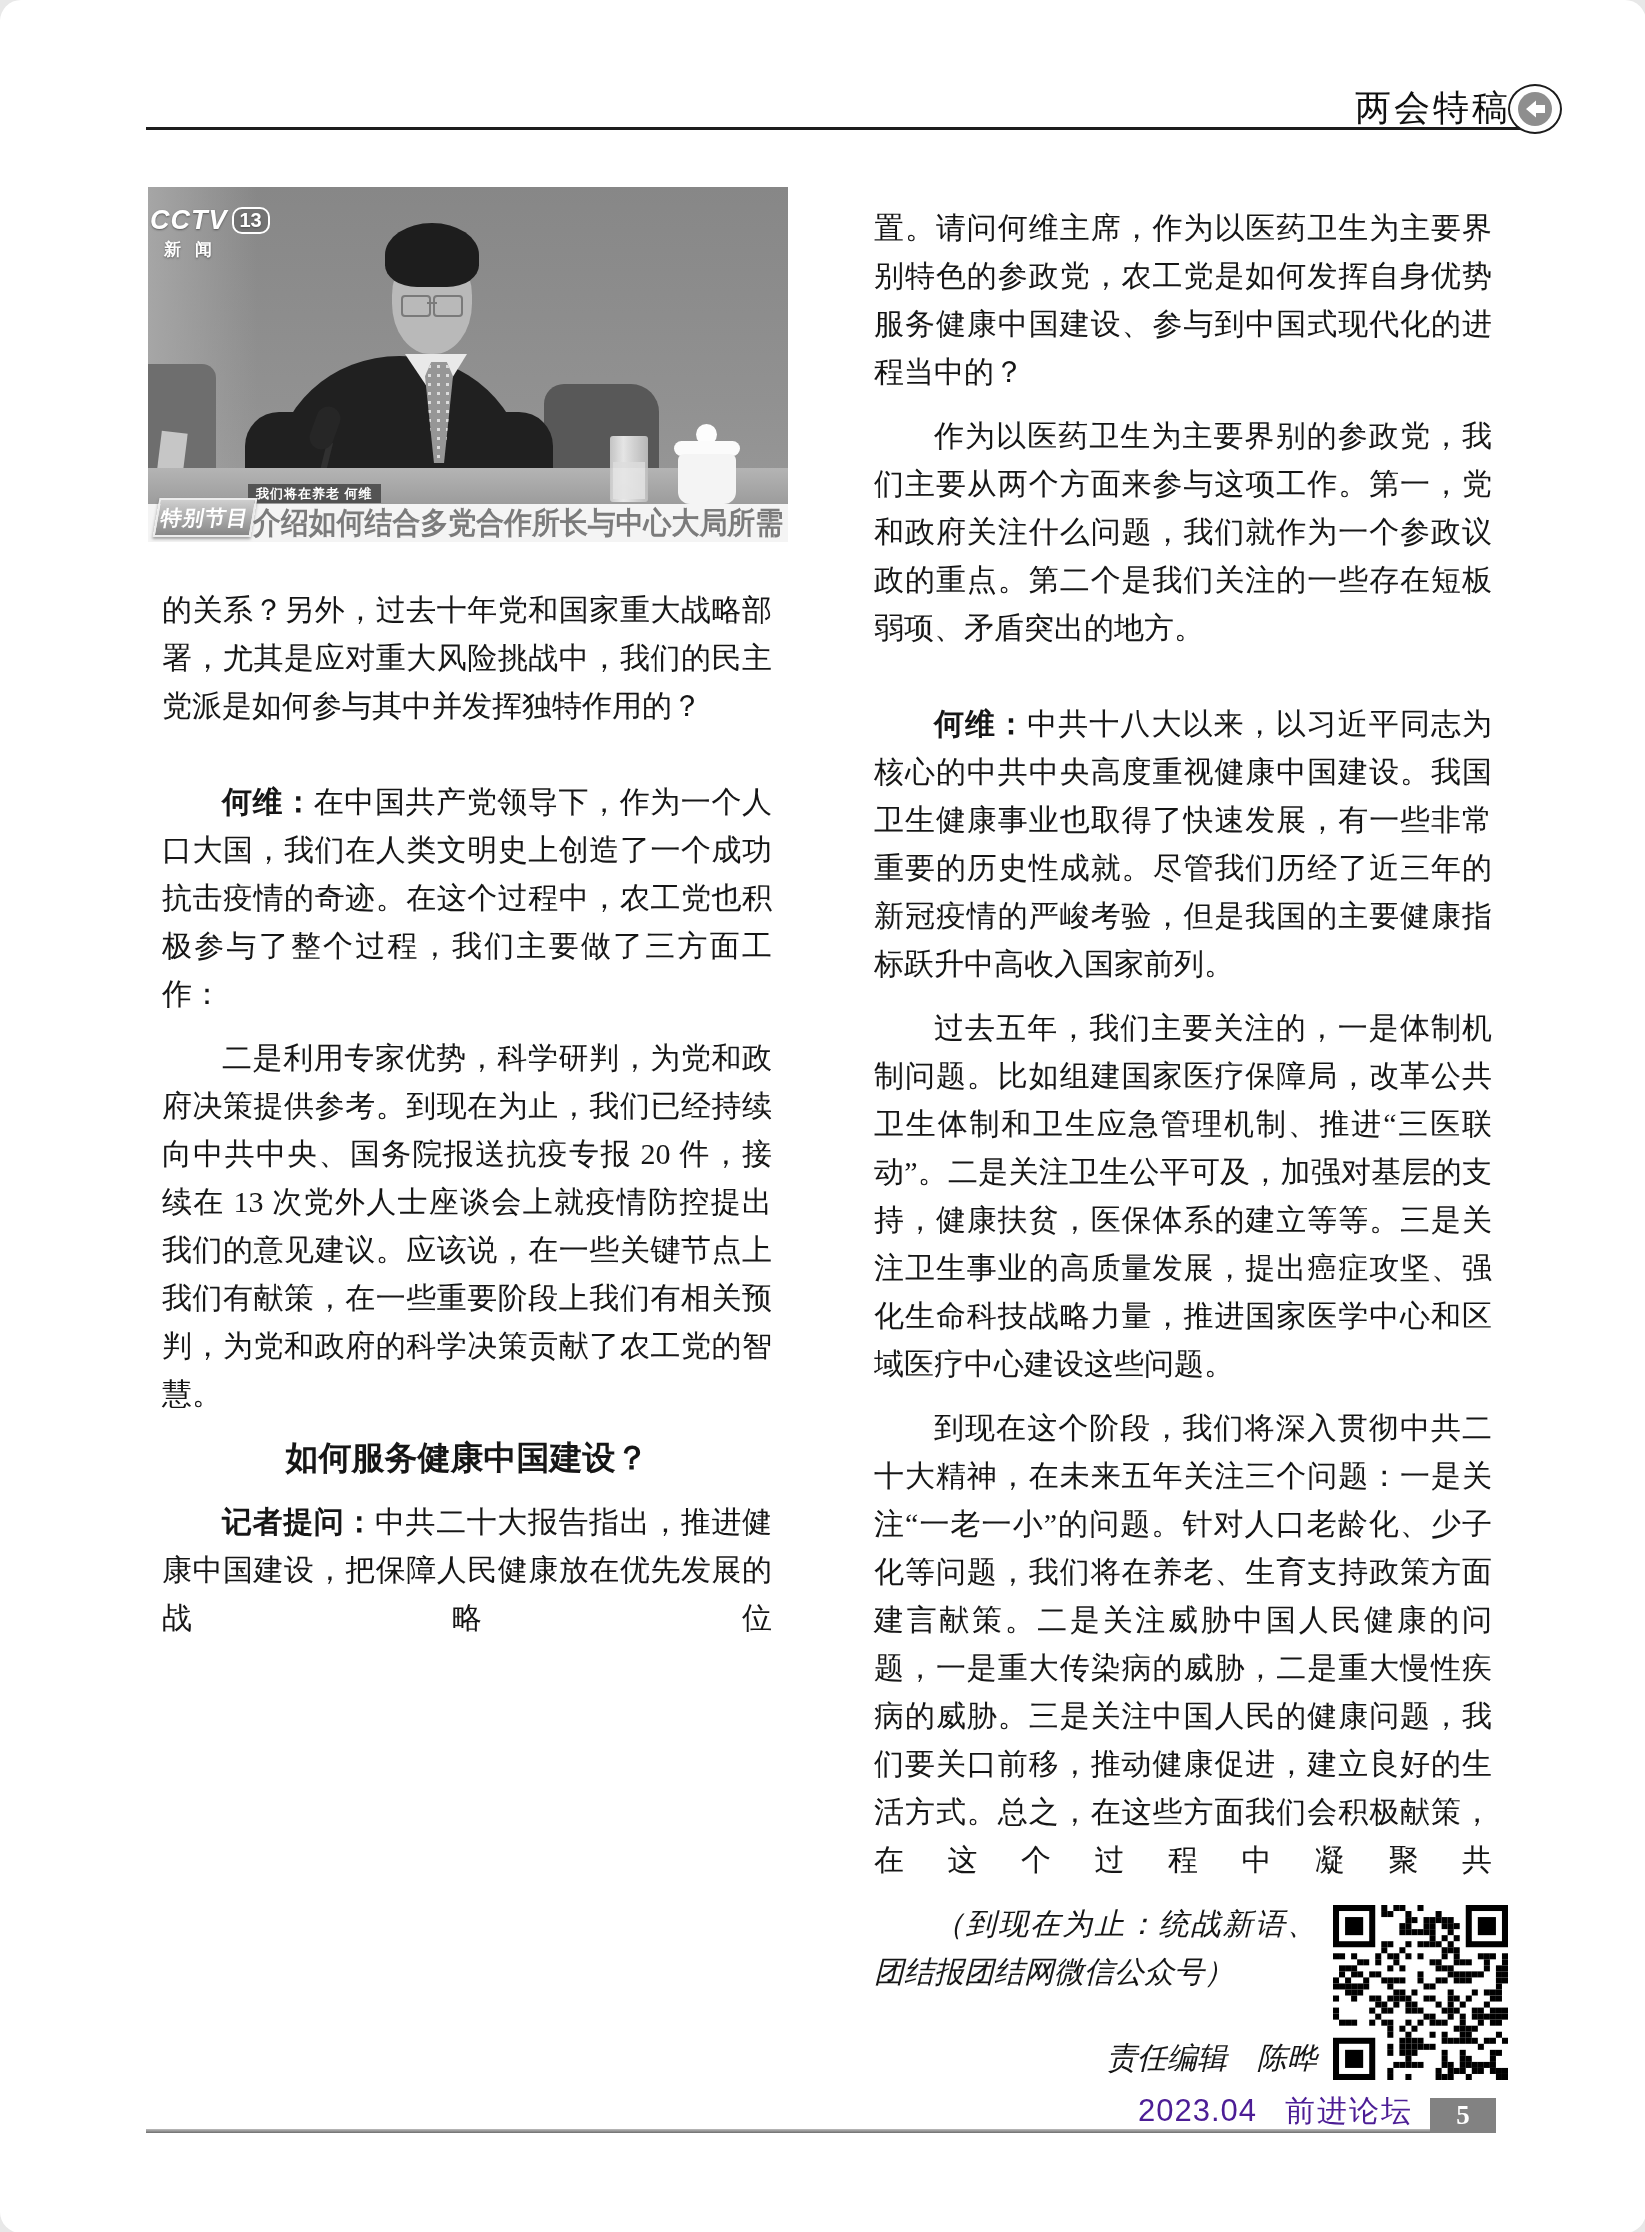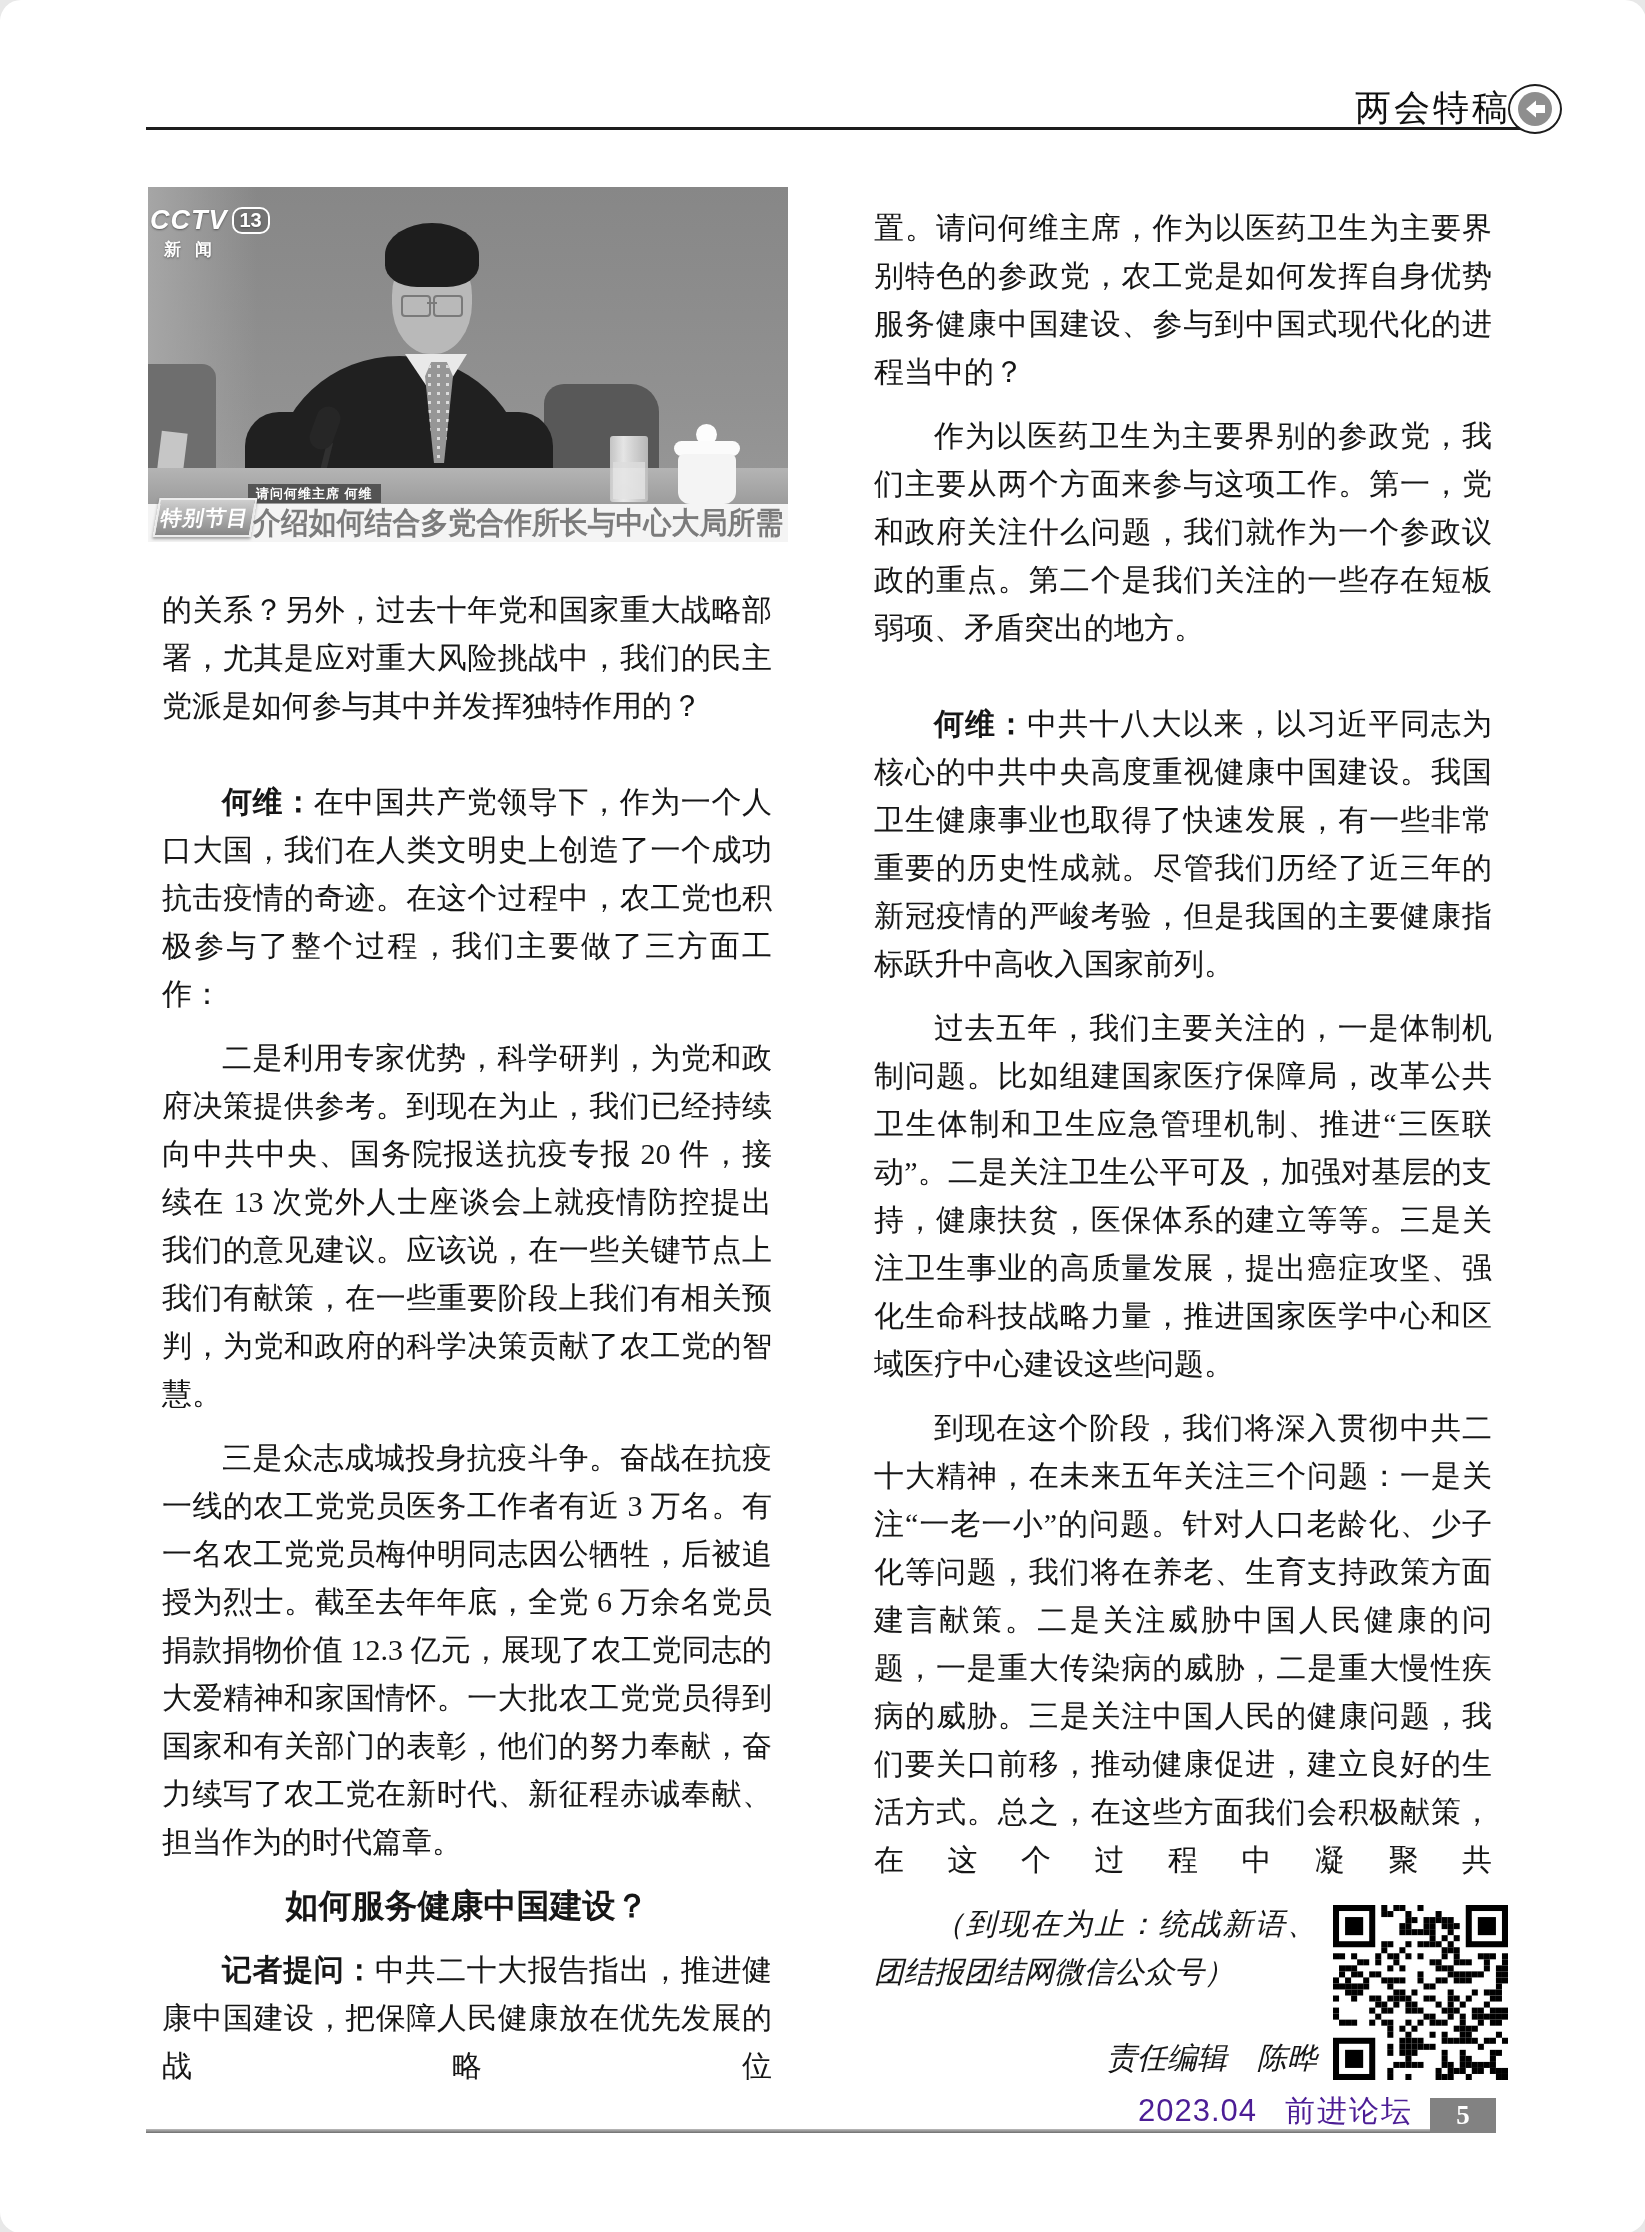--- a/index.html
+++ b/index.html
@@ -127,32 +127,31 @@
     <div class="cup-knob"></div>
     <div class="cup-lid"></div>
     <div class="cup"></div>
     <div class="cctv">
       <div class="row">
         <span class="word">CCTV</span>
         <span class="num">13</span>
       </div>
       <div class="sub">新闻</div>
     </div>
-    <div class="speaker-bar">请问何维主席 何维</div>
+    <div class="speaker-bar">我们将在养老 何维</div>
     <div class="caption-band">
       <span>介绍如何结合多党合作所长与中心大局所需</span>
     </div>
     <div class="badge">特别节目</div>
   </div>
 
   <div class="col col-left">
     <p class="para flush">的关系？另外，过去十年党和国家重大战略部署，尤其是应对重大风险挑战中，我们的民主党派是如何参与其中并发挥独特作用的？</p>
     <p class="para gap-top"><b class="runin">何维：</b><span>在中国共产党领导下，作为一个人口大国，我们在人类文明史上创造了一个成功抗击疫情的奇迹。在这个过程中，农工党也积极参与了整个过程，我们主要做了三方面工作：</span></p>
     <p class="para">二是利用专家优势，科学研判，为党和政府决策提供参考。到现在为止，我们已经持续向中共中央、国务院报送抗疫专报 20 件，接续在 13 次党外人士座谈会上就疫情防控提出我们的意见建议。应该说，在一些关键节点上我们有献策，在一些重要阶段上我们有相关预判，为党和政府的科学决策贡献了农工党的智慧。</p>
-    <p class="para">三是众志成城投身抗疫斗争。奋战在抗疫一线的农工党党员医务工作者有近 3 万名。有一名农工党党员梅仲明同志因公牺牲，后被追授为烈士。截至去年年底，全党 6 万余名党员捐款捐物价值 12.3 亿元，展现了农工党同志的大爱精神和家国情怀。一大批农工党党员得到国家和有关部门的表彰，他们的努力奉献，奋力续写了农工党在新时代、新征程赤诚奉献、担当作为的时代篇章。</p>
     <h2 class="heading">如何服务健康中国建设？</h2>
     <p class="para cont-out"><b class="runin">记者提问：</b><span>中共二十大报告指出，推进健康中国建设，把保障人民健康放在优先发展的战略位</span></p>
   </div>
 
   <div class="col col-right">
     <p class="para flush">置。请问何维主席，作为以医药卫生为主要界别特色的参政党，农工党是如何发挥自身优势服务健康中国建设、参与到中国式现代化的进程当中的？</p>
     <p class="para">作为以医药卫生为主要界别的参政党，我们主要从两个方面来参与这项工作。第一，党和政府关注什么问题，我们就作为一个参政议政的重点。第二个是我们关注的一些存在短板弱项、矛盾突出的地方。</p>
     <p class="para gap-top"><b class="runin">何维：</b><span>中共十八大以来，以习近平同志为核心的中共中央高度重视健康中国建设。我国卫生健康事业也取得了快速发展，有一些非常重要的历史性成就。尽管我们历经了近三年的新冠疫情的严峻考验，但是我国的主要健康指标跃升中高收入国家前列。</span></p>
     <p class="para">过去五年，我们主要关注的，一是体制机制问题。比如组建国家医疗保障局，改革公共卫生体制和卫生应急管理机制、推进“三医联动”。二是关注卫生公平可及，加强对基层的支持，健康扶贫，医保体系的建立等等。三是关注卫生事业的高质量发展，提出癌症攻坚、强化生命科技战略力量，推进国家医学中心和区域医疗中心建设这些问题。</p>
     <p class="para cont-out">到现在这个阶段，我们将深入贯彻中共二十大精神，在未来五年关注三个问题：一是关注“一老一小”的问题。针对人口老龄化、少子化等问题，我们将在养老、生育支持政策方面建言献策。二是关注威胁中国人民健康的问题，一是重大传染病的威胁，二是重大慢性疾病的威胁。三是关注中国人民的健康问题，我们要关口前移，推动健康促进，建立良好的生活方式。总之，在这些方面我们会积极献策，在这个过程中凝聚共</p>

